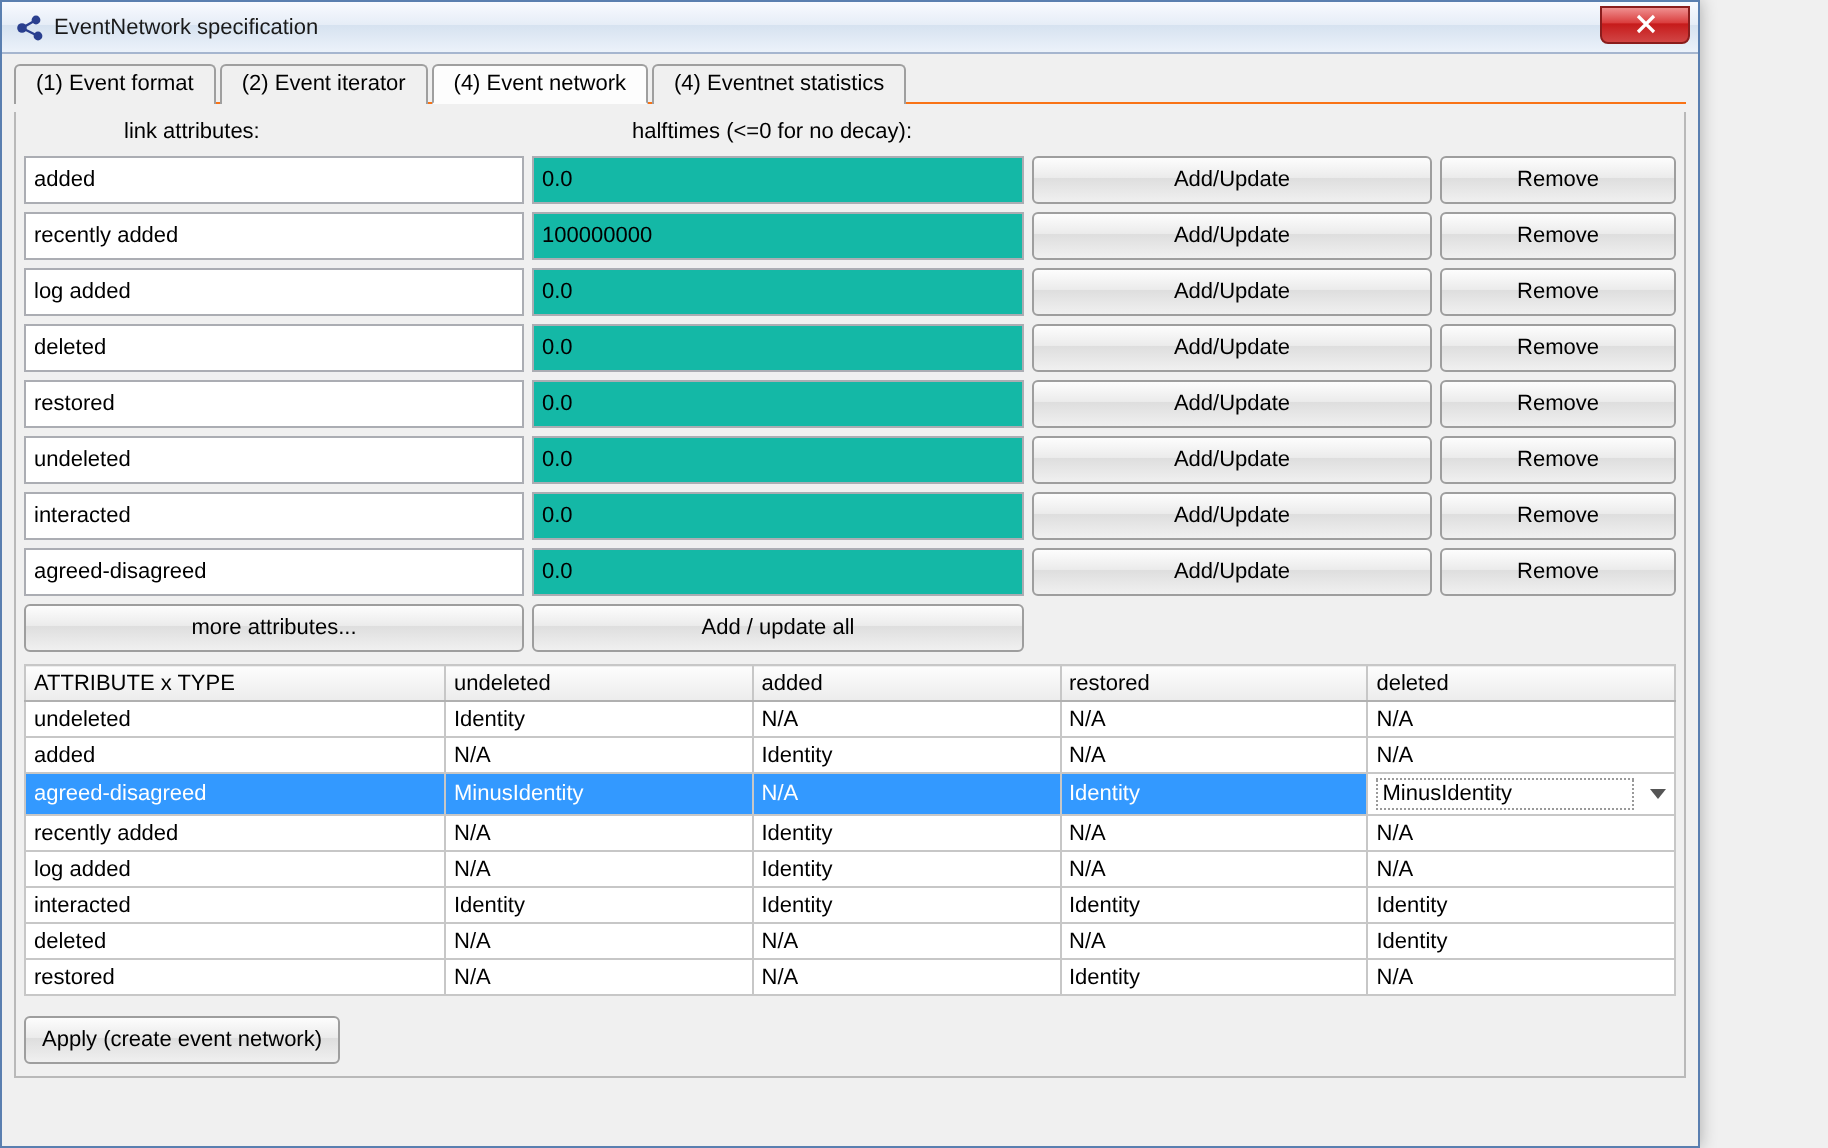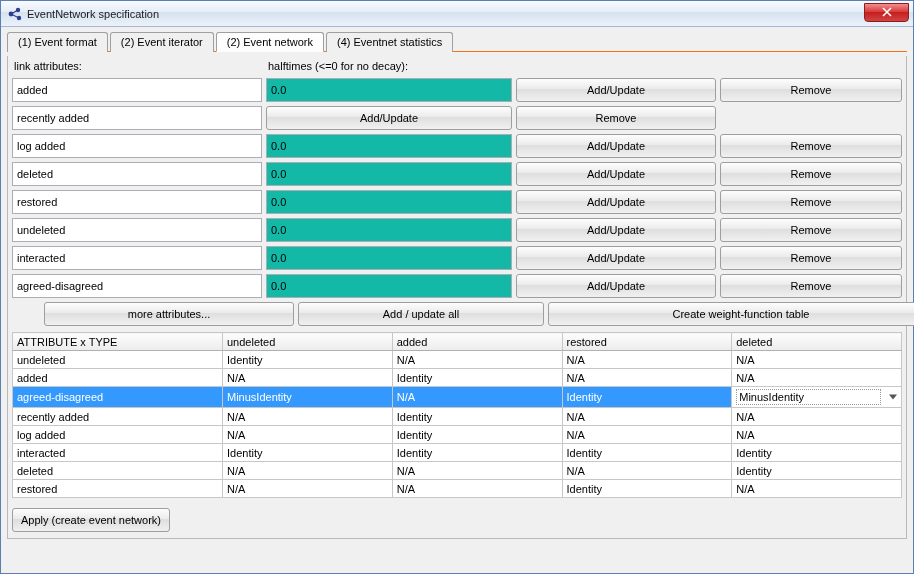--- a/index.html
+++ b/index.html
@@ -4,21 +4,21 @@
 <style>
   * { box-sizing: border-box; }
   body {
     margin: 0;
     font-family: Tahoma, Arial, sans-serif;
     font-size: 11px;
     background: #f0f0f0;
     overflow: hidden;
   }
   .window {
-    width: 914px;
+    width: 850px;
     height: 574px;
     background: #f0f0f0;
     border: 1px solid #5a7fb0;
     position: relative;
     box-shadow: 0 0 8px rgba(0,0,0,.3);
   }
   .titlebar {
     height: 26px;
     background: linear-gradient(to bottom, #f8faff 0%, #e6edf7 45%, #d6e2f0 46%, #ecf2fa 100%);
     border-bottom: 1px solid #a6b6cf;
@@ -76,21 +76,21 @@
     padding: 4px 4px 6px 4px;
     background: #f0f0f0;
     position: relative;
   }
   .header-row, .attr-row {
     display: grid;
     grid-template-columns: 250px 246px 200px 1fr;
     gap: 4px;
     margin-bottom: 4px;
   }
-  .header-row { margin-bottom: 6px; }
+  .header-row { margin-bottom: 6px; margin-left: 48px; }
   .header-row div { padding-left: 2px; }
   .attr-name {
     border: 1px solid #abadb3;
     background: #fff;
     padding: 3px 4px;
     height: 24px;
     display:flex; align-items:center;
   }
   .attr-input {
     border: 1px solid #abadb3;
@@ -109,21 +109,21 @@
     font: inherit;
     padding: 0 8px;
     text-align:center;
   }
   .action-row {
     display: grid;
     grid-template-columns: 250px 246px 1fr;
     gap: 4px;
     margin: 4px 0 6px 0;
   }
-  .action-row .btn { width:100%;margin-left:32px; }
+  .action-row .btn { width:100%; }
   .crosstable {
     width:100%;
     border-collapse: collapse;
     background:#fff;
     table-layout: fixed;
   }
   .crosstable th, .crosstable td {
     border: 1px solid #c7c7c7;
     padding: 2px 4px;
     text-align:left;
@@ -194,21 +194,21 @@
           </svg>
       </span>
     </div>
   </div>
 
   <div class="content">
 
     <div class="tabrow">
       <div class="tab">(1) Event format</div>
       <div class="tab">(2) Event iterator</div>
-      <div class="tab active">(2) Event network</div>
+      <div class="tab active">(4) Event network</div>
       <div class="tab">(4) Eventnet statistics</div>
     </div>
 
     <div class="pane">
 
       <div class="header-row">
         <div>link attributes:</div>
         <div>halftimes (&lt;=0 for no decay):</div>
         <div></div>
           <div></div>
@@ -216,20 +216,21 @@
 
       <div id="attr-rows">
           <div class="attr-row">
             <div class="attr-name">added</div>
             <input class="attr-input" value="0.0" style="">
             <button class="btn">Add/Update</button>
             <button class="btn">Remove</button>
           </div>
           <div class="attr-row">
             <div class="attr-name">recently added</div>
+            <input class="attr-input" value="100000000" style="">
             <button class="btn">Add/Update</button>
             <button class="btn">Remove</button>
           </div>
           <div class="attr-row">
             <div class="attr-name">log added</div>
             <input class="attr-input" value="0.0" style="">
             <button class="btn">Add/Update</button>
             <button class="btn">Remove</button>
           </div>
           <div class="attr-row">
@@ -260,21 +261,20 @@
             <div class="attr-name">agreed-disagreed</div>
             <input class="attr-input" value="0.0" style="">
             <button class="btn">Add/Update</button>
             <button class="btn">Remove</button>
           </div>
         </div>
 
       <div class="action-row">
         <button class="btn">more attributes...</button>
         <button class="btn">Add / update all</button>
-        <button class="btn">Create weight-function table</button>
       </div>
 
       <table class="crosstable">
         <colgroup>
           <col style="width:210px">
             <col>
             <col>
             <col>
             <col>
         </colgroup>

